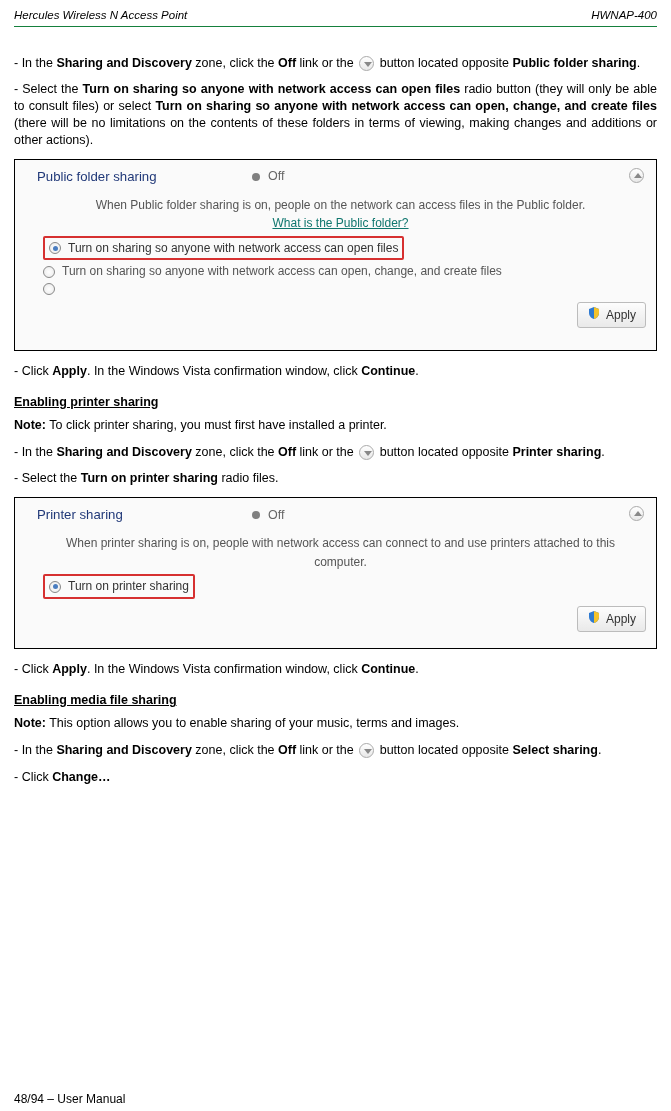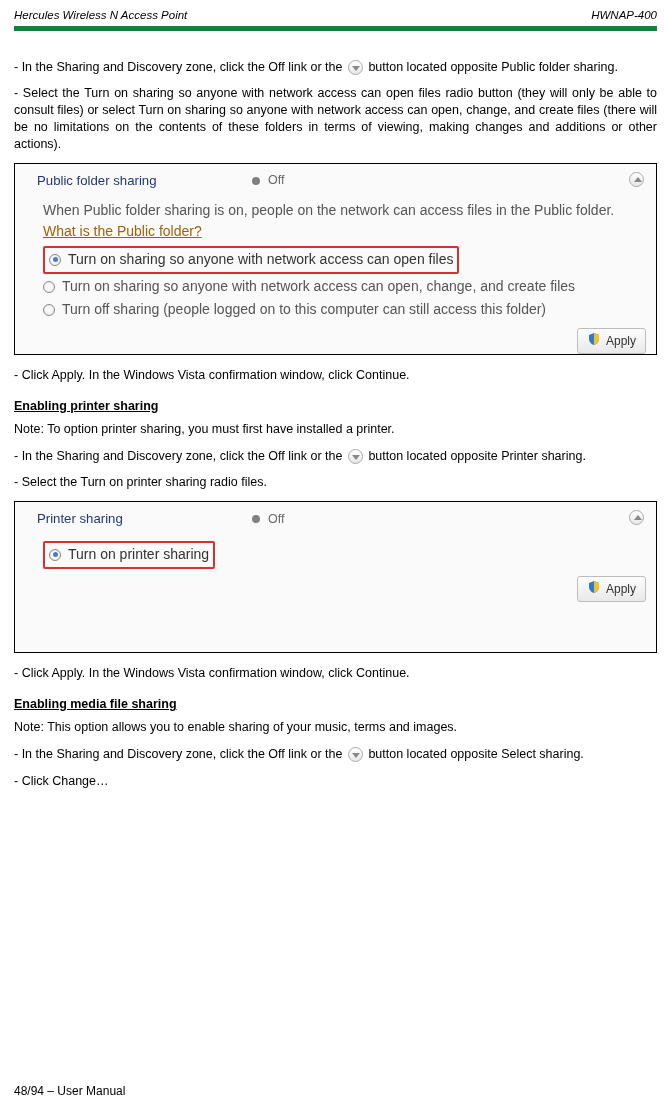--- a/index.html
+++ b/index.html
@@ -16,21 +16,21 @@
       font-size: 12.5px;
       line-height: 1.35;
       padding: 8px 14px;
       position: relative;
     }
     .header {
       display: flex;
       justify-content: space-between;
       font-style: italic;
       font-size: 11.5px;
-      border-bottom: 5px solid #15803d;
+      border-bottom: 1px solid #15803d;
       padding-bottom: 2px;
       margin-bottom: 28px;
     }
     .para {
       margin-bottom: 10px;
       text-align: justify;
     }
     .chev-btn {
       display: inline-block;
       width: 15px;
@@ -51,21 +51,21 @@
       height: 0;
       border-left: 4px solid transparent;
       border-right: 4px solid transparent;
       border-top: 5px solid #888;
     }
     .chev-up::after {
       border-top: none;
       border-bottom: 5px solid #888;
       top: 4px;
     }
-    b { font-weight: normal; }
+    b { font-weight: bold; }
     .screenshot-box {
       border: 1px solid #000;
       margin: 8px 0 12px 0;
       background: #fafafa;
       position: relative;
     }
     .sb1 { height: 192px; }
     .sb2 { height: 152px; }
     .sh-title-row {
       display: flex;
@@ -81,24 +81,25 @@
       background: #808080; margin-right: 8px;
     }
     .sh-top-chev {
       position: absolute;
       right: 10px;
       top: 8px;
     }
     .sh-body {
       padding: 0 18px 0 28px;
       color: #555;
-      font-size: 14px;
+      font-size: 12px;
       line-height: 1.55;
-    }
-    .link { color: #a16207; text-decoration: underline; }
+      text-align: center;
+    }
+    .link { color: #0f766e; text-decoration: underline; }
     .radio-row {
       display: flex;
       align-items: center;
       padding: 1px 0;
     }
     .radio {
       width: 12px; height: 12px; border-radius: 50%;
       border: 1px solid #888; margin-right: 7px; flex: 0 0 auto;
       background: radial-gradient(#fff,#e8e8e8);
       position: relative;
@@ -136,21 +137,21 @@
     }
     .section-heading {
       font-weight: bold;
       text-decoration: underline;
       margin-top: 14px;
       margin-bottom: 6px;
       font-size: 12.5px;
     }
     .footer {
       position: absolute;
-      bottom: 12px;
+      bottom: 4px;
       left: 14px;
       font-size: 12px;
     }
   </style>
 </head>
 <body>
 
 <div class="header">
   <span>Hercules Wireless N Access Point</span>
   <span>HWNAP-400</span>
@@ -181,21 +182,20 @@
         <span class="radio sel"></span>
         <span style="color:#333;">Turn on sharing so anyone with network access can open files</span>
       </span>
     </div>
     <div class="radio-row">
       <span class="radio"></span>
       <span>Turn on sharing so anyone with network access can open, change, and create files</span>
     </div>
     <div class="radio-row">
       <span class="radio"></span>
-      <span>Turn off sharing (people logged on to this computer can still access this folder)</span>
     </div>
   </div>
   <div class="apply-area">
     <span class="apply-btn">
       <span class="shield">
         <svg width="14" height="14" viewBox="0 0 14 14">
             <path fill="#2e7ad1" d="M7 1 L12 3 V7 C12 10 9.5 12.5 7 13 C4.5 12.5 2 10 2 7 V3 Z"></path>
             <path fill="#f3c22b" d="M7 1 L7 13 C9.5 12.5 12 10 12 7 V3 Z"></path>
           </svg>
       </span>
@@ -204,41 +204,42 @@
   </div>
 </div>
 
 <div class="para">
   <span>- Click </span><b>Apply</b><span>.  In the Windows Vista confirmation window, click </span><b>Continue</b><span>.</span>
 </div>
 
 <div class="section-heading">Enabling printer sharing</div>
 
 <div class="para">
-  <b>Note:</b><span> To option printer sharing, you must first have installed a printer.</span>
+  <b>Note:</b><span> To click printer sharing, you must first have installed a printer.</span>
 </div>
 
 <div class="para">
   <span>- In the </span><b>Sharing and Discovery</b><span> zone, click the </span><b>Off</b><span> link or the </span><span class="chev-btn"></span><span> button located opposite </span><b>Printer sharing</b><span>.</span>
 </div>
 
 <div class="para">
   <span>- Select the </span><b>Turn on printer sharing</b><span> radio files.</span>
 </div>
 
 <div class="screenshot-box sb2">
   <div class="sh-title-row">
     <span class="title">Printer sharing</span>
     <span class="dot-off">
         <span class="dot"></span>
         <span>Off</span>
       </span>
   </div>
   <span class="chev-btn chev-up sh-top-chev"></span>
   <div class="sh-body">
+    <div>When printer sharing is on, people with network access can connect to and use printers attached to this computer.</div>
     <div class="radio-row" style="margin-top:2px;">
       <span class="red-outline">
         <span class="radio sel"></span>
         <span style="color:#333;">Turn on printer sharing</span>
       </span>
     </div>
   </div>
   <div class="apply-area">
     <span class="apply-btn">
       <span class="shield">

